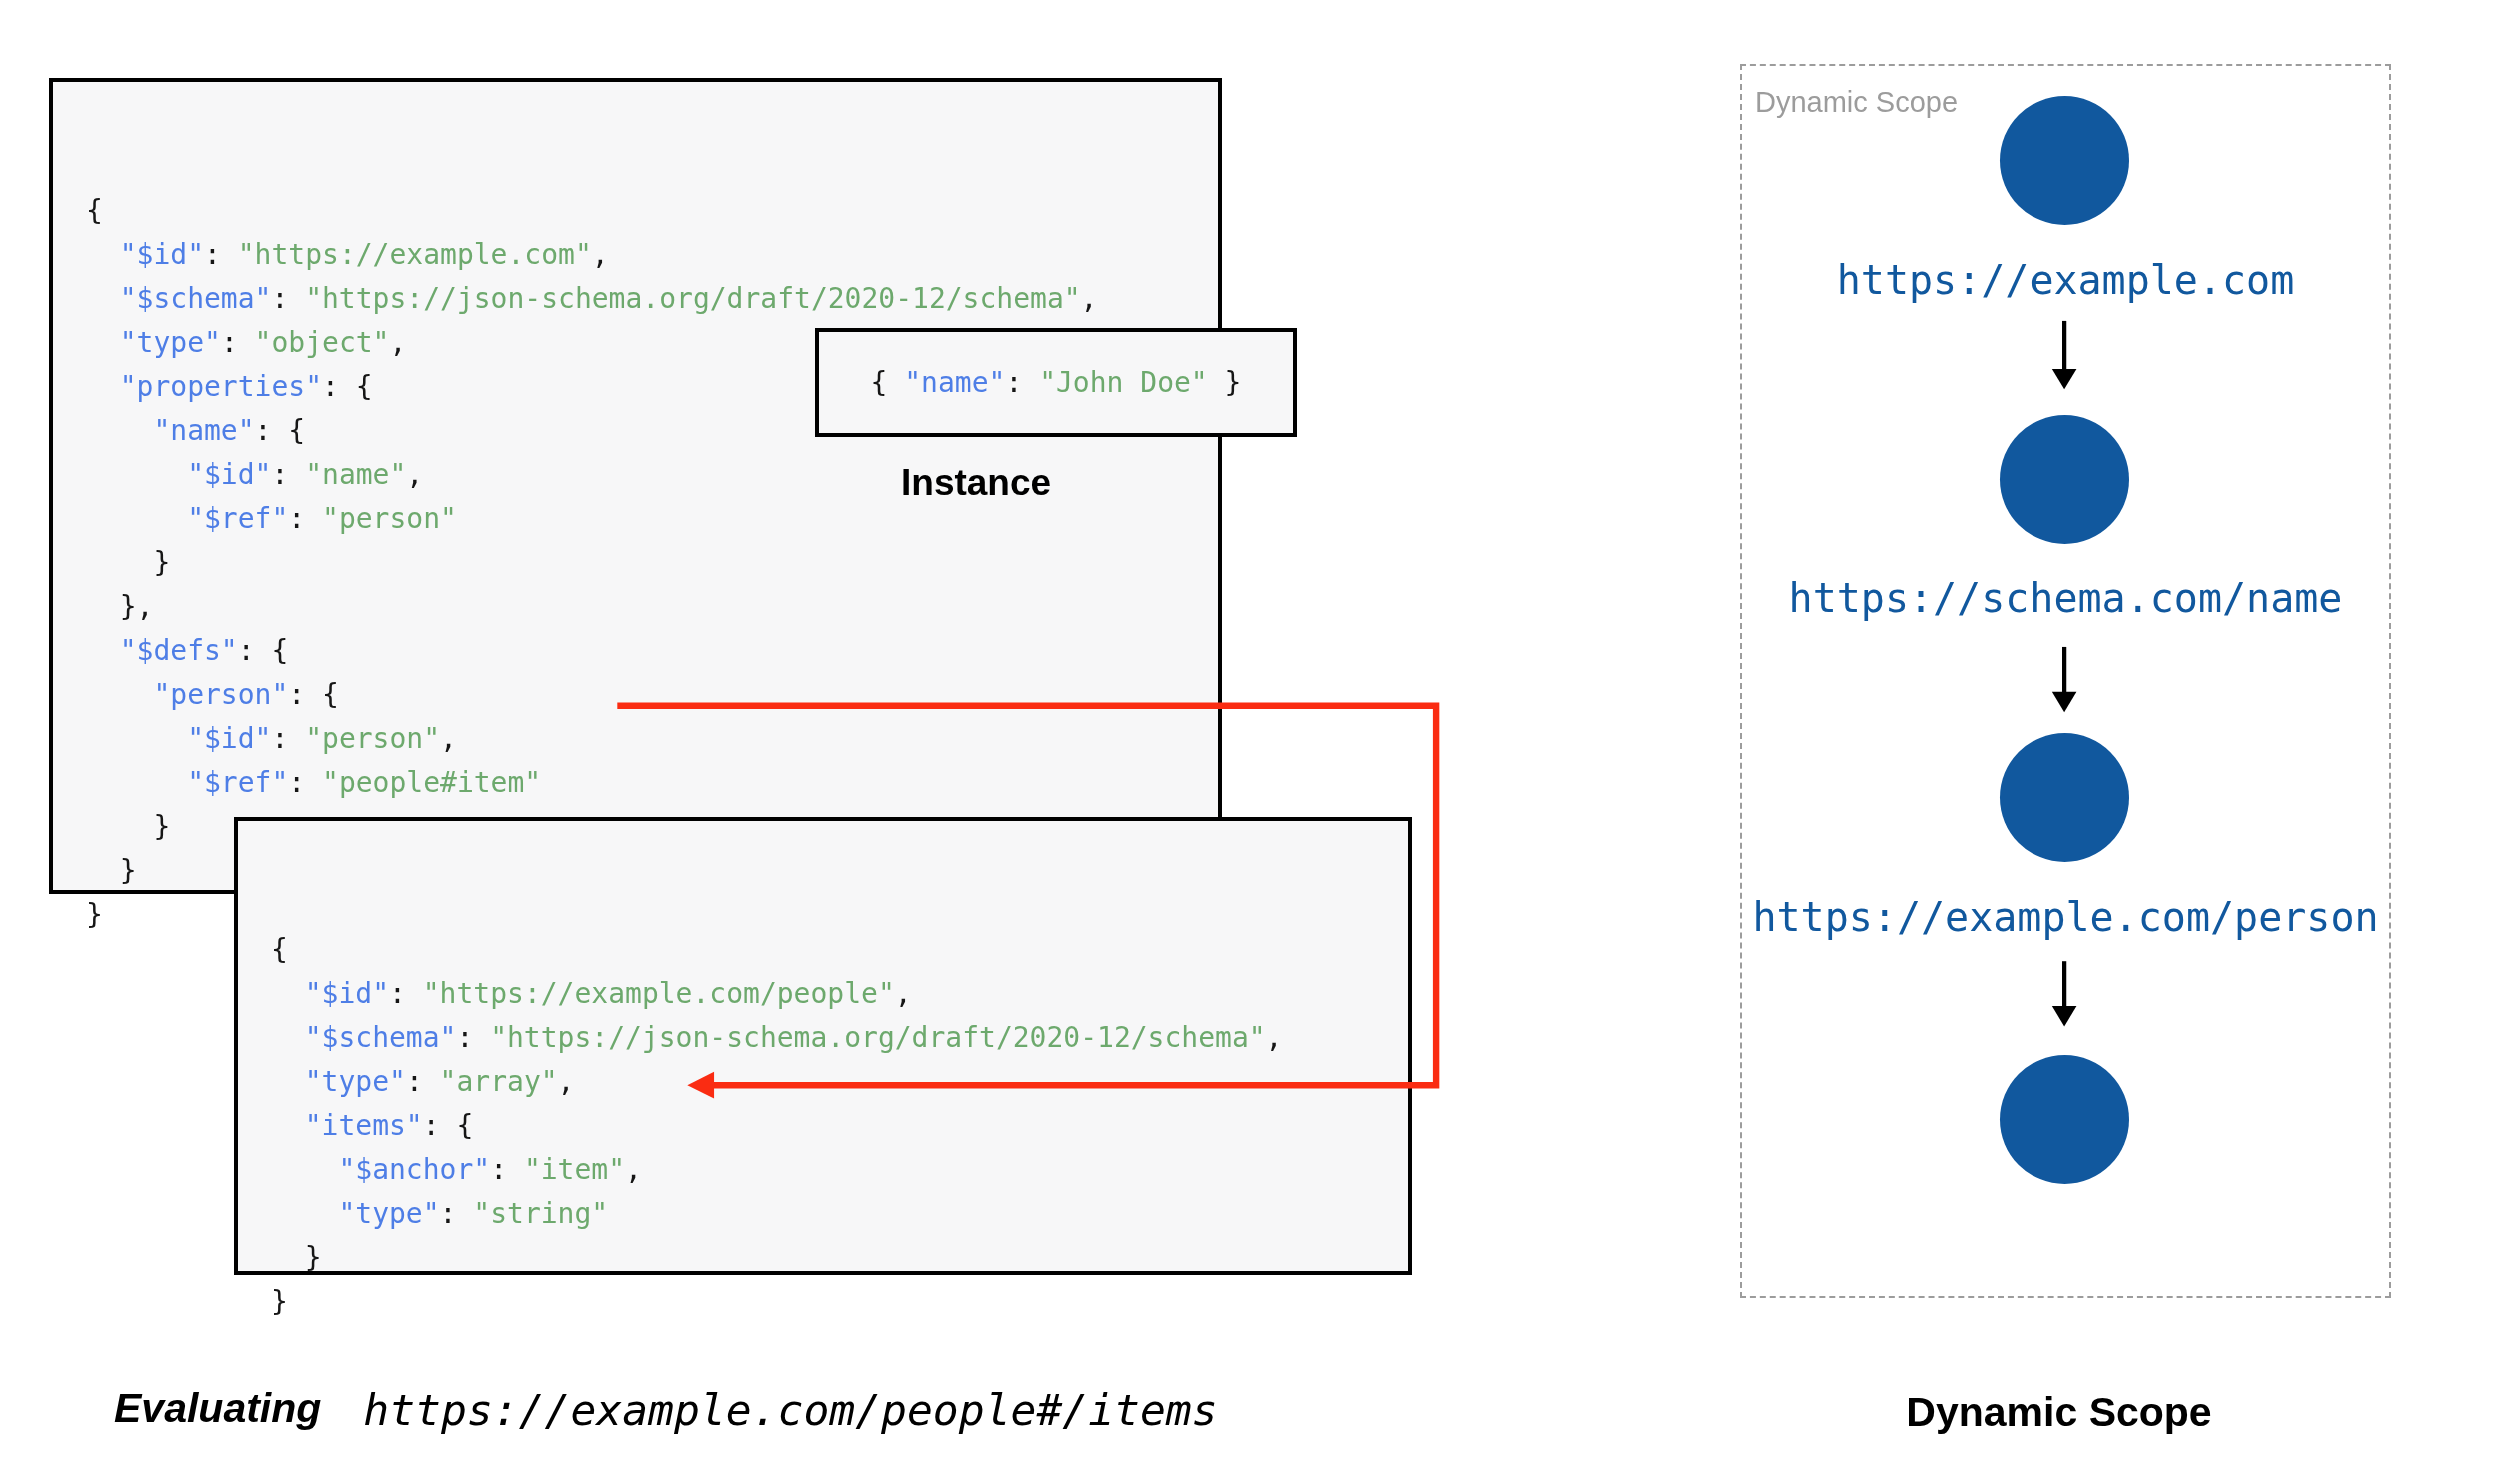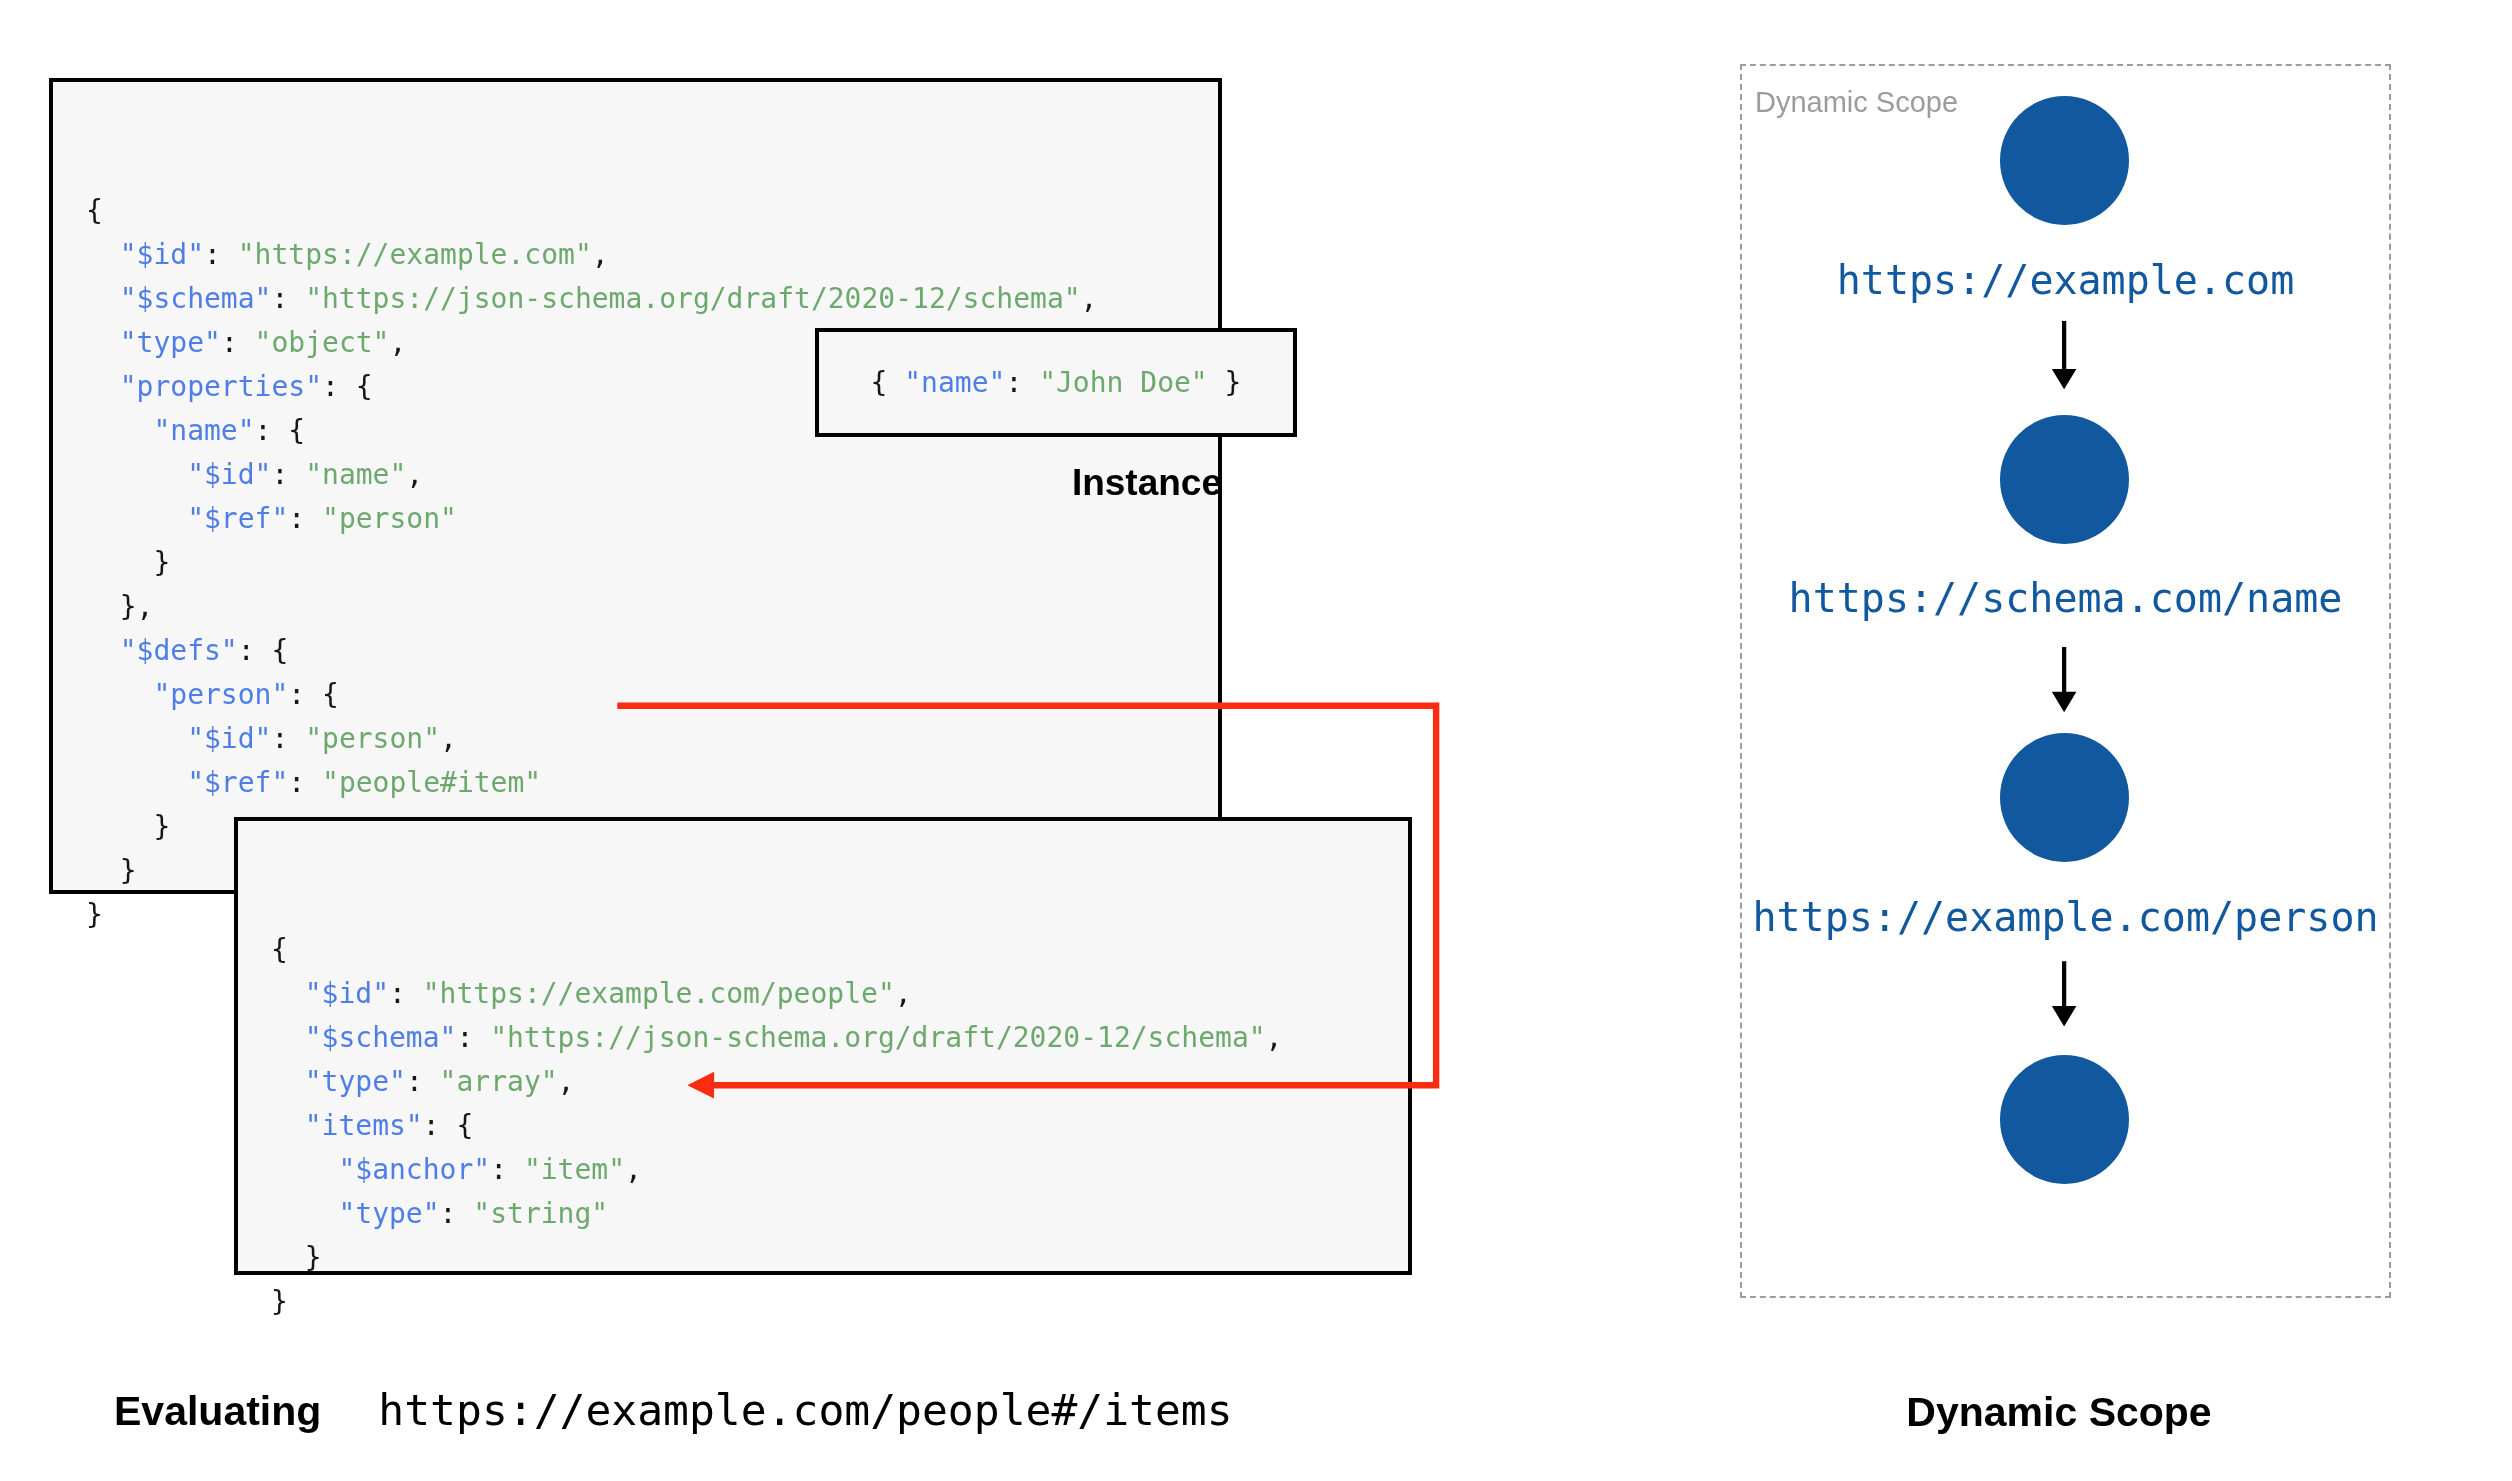--- a/index.html
+++ b/index.html
@@ -24,21 +24,21 @@
   .instance-box{
     position:absolute;box-sizing:border-box;
     left:815px;top:328px;width:482px;height:109px;
     background:#f7f7f8;border:4.8px solid #000;
     display:flex;align-items:center;justify-content:center;
     font-family:"DejaVu Sans Mono",monospace;
     font-size:28px;white-space:pre;
   }
   .instance-caption{
     position:absolute;left:901px;top:462px;width:321px;
-    text-align:right;font-weight:bold;font-size:37px;color:#000;
+    text-align:left;font-weight:bold;font-size:37px;color:#000;
   }
 
   
   .scope-panel{
     position:absolute;box-sizing:border-box;
     left:1740px;top:64px;width:651px;height:1234px;
     border:2.7px dashed #9c9c9c;background:#fff;
   }
   .scope-panel-label{
     position:absolute;left:1755px;top:86px;
@@ -50,21 +50,21 @@
   }
   .scope-node-url{
     position:absolute;left:1740px;width:651px;
     text-align:center;font-family:"DejaVu Sans Mono",monospace;
     font-size:40px;line-height:43px;color:#11589e;white-space:pre;
   }
 
   
   .footer-left{
     position:absolute;left:114px;top:1385px;
-    display:flex;align-items:flex-end;gap:15px;white-space:pre;
+    display:flex;align-items:flex-start;white-space:pre;font-style:italic;
   }
   .footer-left .eval{font-weight:bold;font-size:41px;color:#000;}
   .footer-left .uri{font-family:"DejaVu Sans Mono",monospace;font-size:43px;color:#000;margin-left:42px;}
   .footer-right{
     position:absolute;left:1872px;top:1389px;width:374px;
     text-align:center;font-weight:bold;font-size:41px;color:#000;
   }
 
   svg.overlay{position:absolute;inset:0;pointer-events:none;}
 </style>

